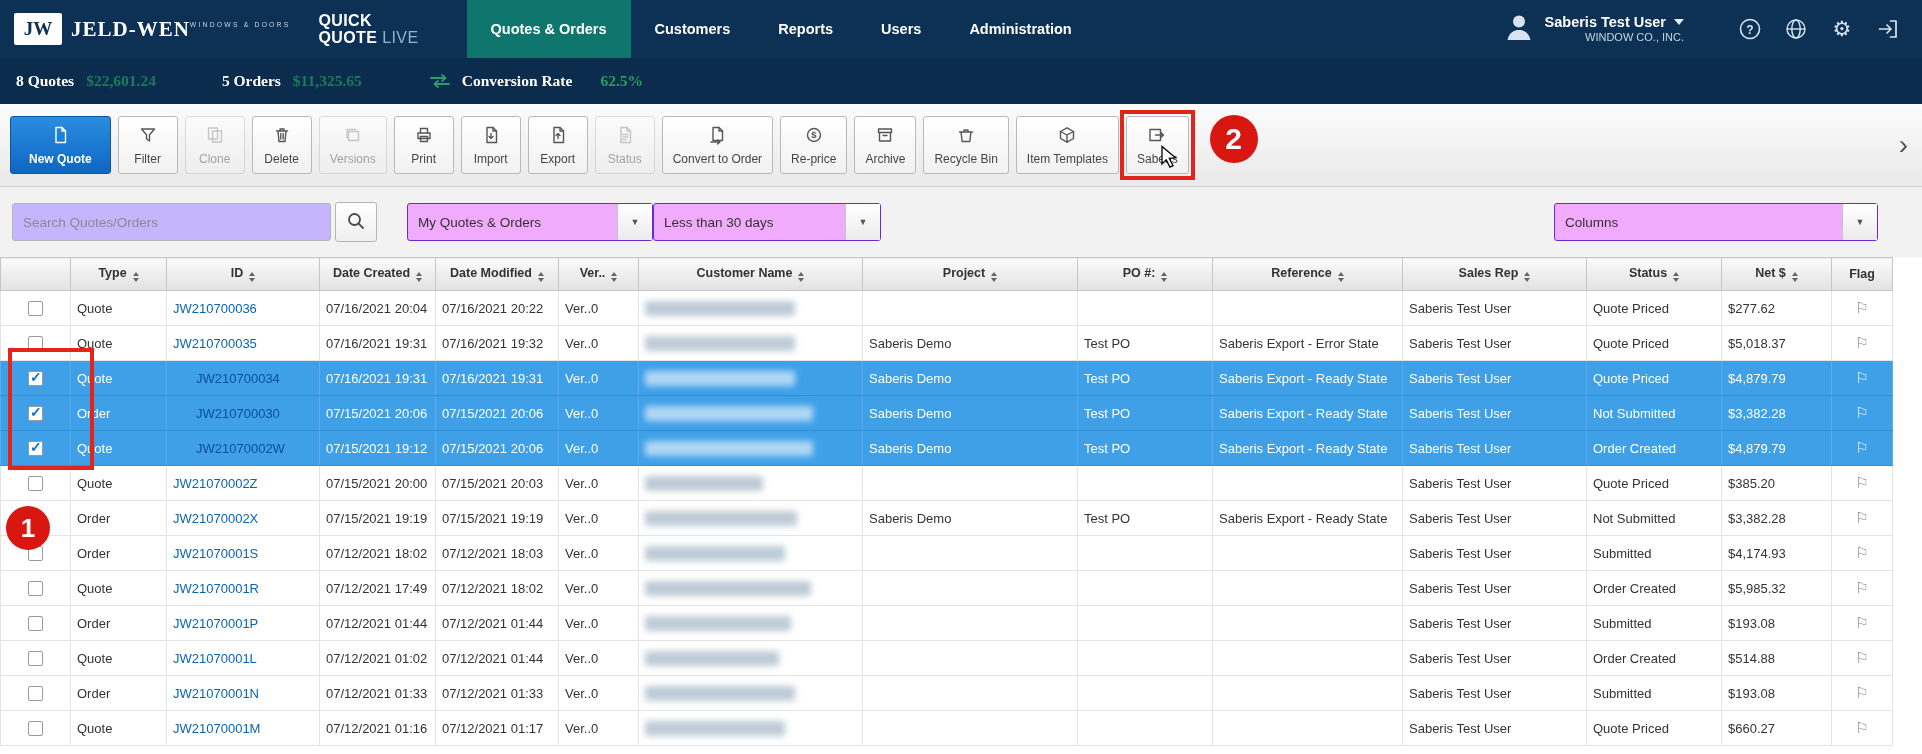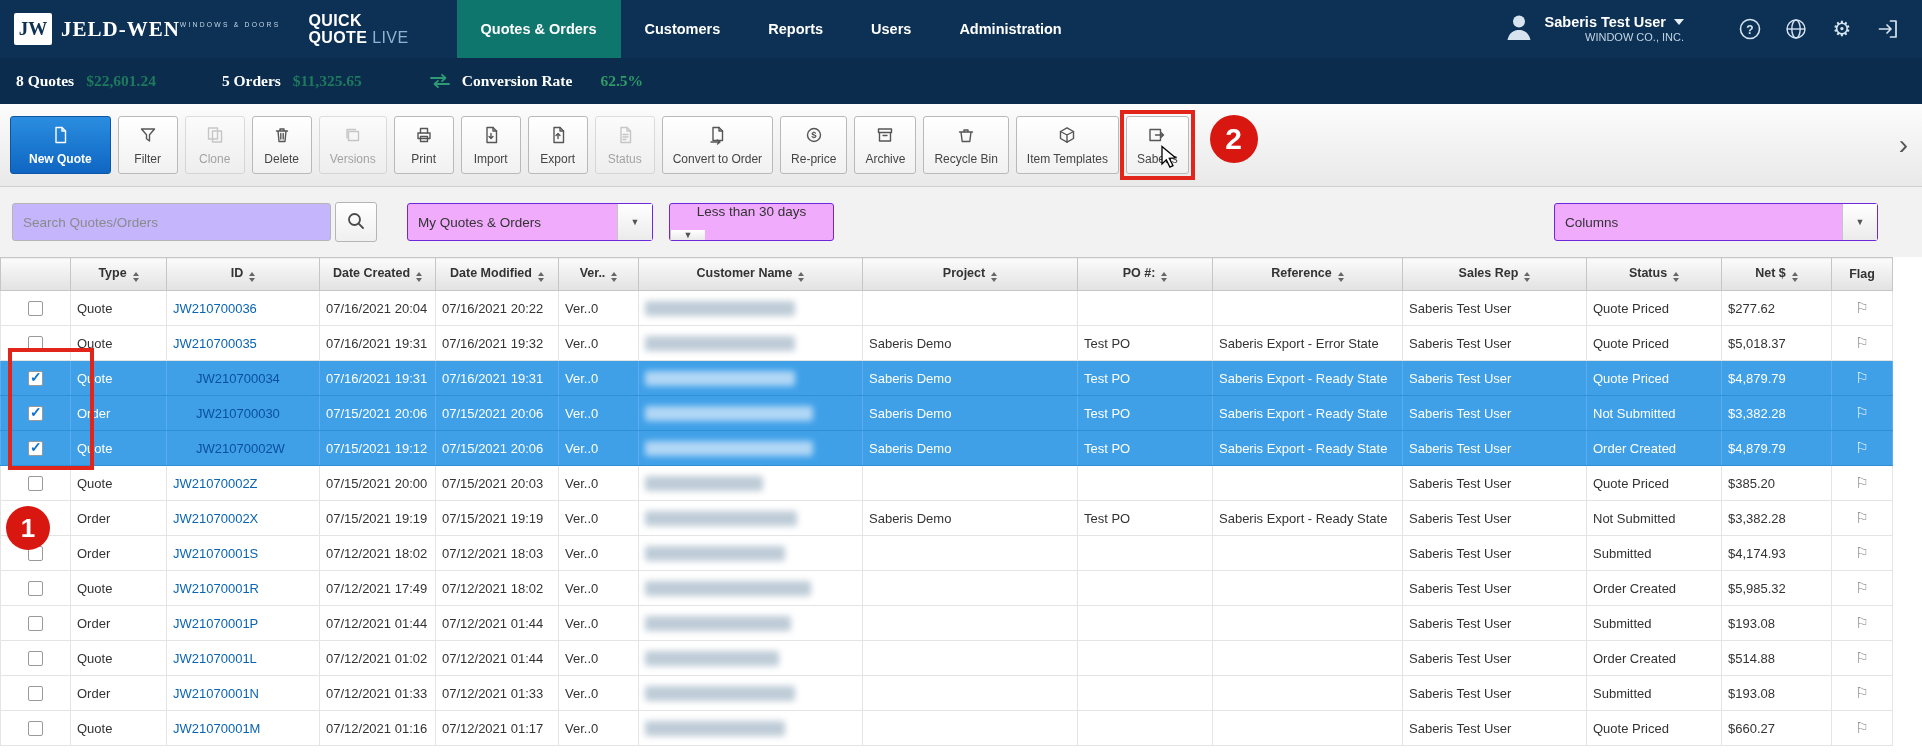--- a/index.html
+++ b/index.html
@@ -2,21 +2,21 @@
 <html><head>
 <meta charset="utf-8">
 <style>
   html,body{margin:0;padding:0;}
   body{width:1922px;height:754px;background:#fff;font-family:"Liberation Sans",sans-serif;overflow:hidden;}
   .page{position:relative;width:1922px;height:754px;background:#fff;}
 
   
   .navbar{height:58px;background:#0d3154;display:flex;align-items:center;color:#fff;}
   .logo{display:flex;align-items:center;gap:9px;padding-left:14px;}
-  .logo-box{width:38px;height:32px;background:#fff;color:#0d3154;font-family:"Liberation Serif",serif;font-weight:bold;font-size:19px;display:flex;align-items:center;justify-content:center;border-radius:2px;}
+  .logo-box{width:48px;height:32px;background:#fff;color:#0d3154;font-family:"Liberation Serif",serif;font-weight:bold;font-size:19px;display:flex;align-items:center;justify-content:center;border-radius:2px;}
   .logo-text{display:flex;flex-direction:row;line-height:1;}
   .logo-name{font-family:"Liberation Serif",serif;font-size:21px;letter-spacing:1px;font-weight:bold;}
   .logo-sub{font-size:6.8px;letter-spacing:2.2px;margin-top:3px;color:#c4d6e6;}
   .appname{margin-left:28px;display:flex;flex-direction:column;line-height:1.08;font-weight:bold;font-size:16px;letter-spacing:.4px;}
   .appname .live{font-weight:normal;color:#8fb3d1;}
   .tabs{display:flex;height:100%;margin-left:48px;}
   .tab{display:flex;align-items:center;padding:0 24px;font-size:14.5px;font-weight:bold;cursor:pointer;white-space:nowrap;}
   .tab.active{background:#0f766e;}
   .user-cluster{margin-left:auto;display:flex;align-items:center;padding-right:20px;}
   .user-names{display:flex;flex-direction:column;line-height:1.25;margin-left:10px;}
@@ -46,21 +46,21 @@
 
   
   .filterbar{height:70px;background:#f2f2f2;display:flex;align-items:center;padding:0 44px 0 12px;}
   .search-input{width:297px;height:36px;border:1px solid #b5b5b5;border-radius:3px;padding:0 10px;font-size:13.5px;color:#333;background:#c4b5fd;font-family:"Liberation Sans",sans-serif;}
   .search-input::placeholder{color:#8b8b8b;}
   .search-btn{width:42px;height:40px;border:1px solid #b5b5b5;border-radius:3px;background:linear-gradient(#fff,#efefef);display:flex;align-items:center;justify-content:center;margin-left:4px;cursor:pointer;}
   .dropdown{height:38px;border:1px solid #6d28d9;border-radius:3px;background:#f0abfc;display:flex;align-items:center;font-size:13.5px;color:#333;cursor:pointer;box-sizing:border-box;}
   .dd-label{padding:0 10px;flex:1;white-space:nowrap;overflow:hidden;}
   .dd-caret{width:34px;align-self:stretch;border-left:1px solid #c5c5c5;display:flex;align-items:center;justify-content:center;font-size:9px;color:#555;background:linear-gradient(#fff,#ebebeb);}
   .dd-scope{width:246px;margin-left:30px;}
-  .dd-range{width:165px;margin-left:16px;flex-direction:column;}
+  .dd-range{width:228px;}
   .dd-columns{width:324px;margin-left:auto;gap:24px;}
 
   
   .grid{border-collapse:collapse;table-layout:fixed;width:1892px;font-size:13px;color:#333;}
   .grid th{height:32px;background:linear-gradient(#fbfbfb,#e2e2e2);border:1px solid #c6c6c6;font-size:12.5px;font-weight:bold;text-align:center;padding:0 4px;white-space:nowrap;overflow:hidden;cursor:pointer;}
   .grid td{height:34px;border-right:1px solid #e4e4e4;border-bottom:1px solid #e4e4e4;border-left:1px solid #e4e4e4;padding:0 6px;white-space:nowrap;overflow:hidden;background:#fff;}
   .grid tr.selected td{background:#3fa0e8;color:#fff;border-right-color:#58aeee;border-left-color:#58aeee;border-bottom-color:#2f90d8;}
   .grid td.num{text-align:left;}
   .grid td.center{text-align:center;}
   a.idlink{color:#0a64b4;text-decoration:none;cursor:pointer;}

